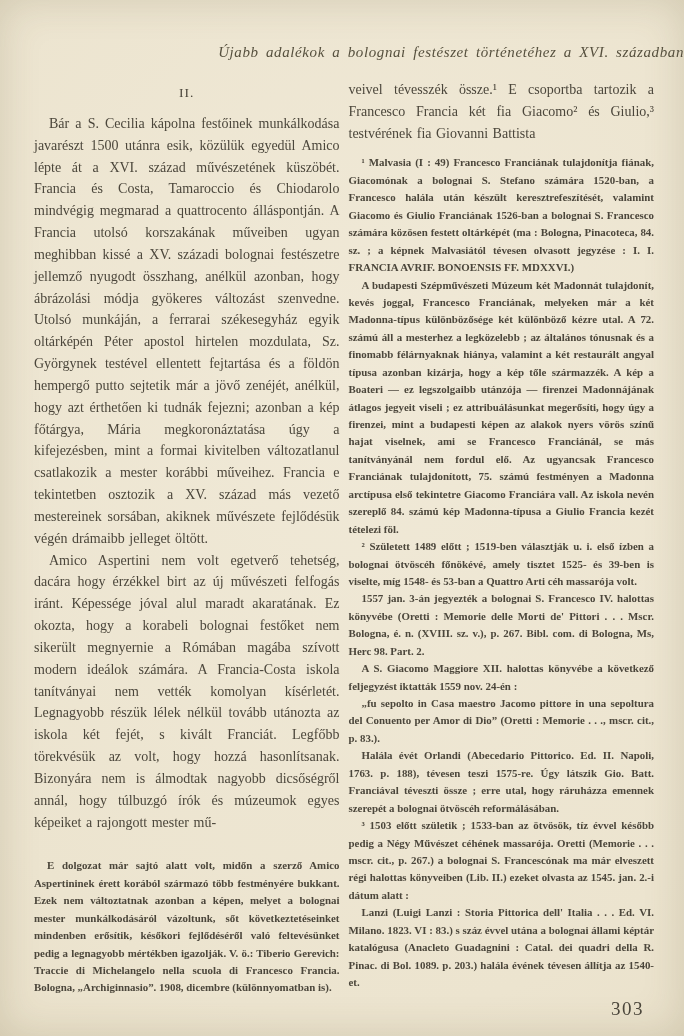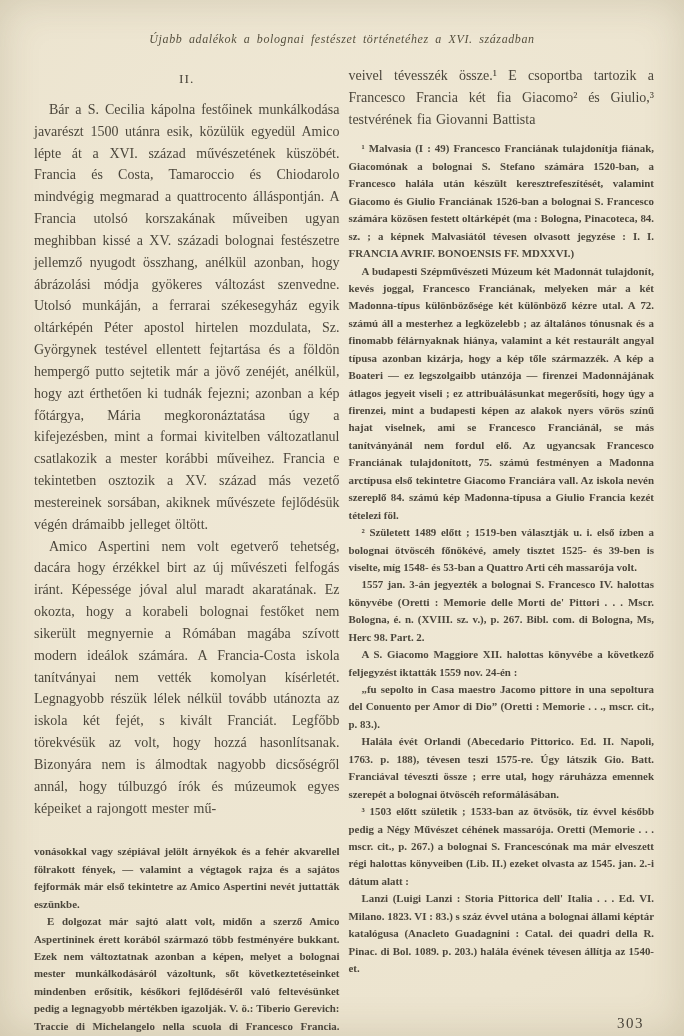--- a/index.html
+++ b/index.html
@@ -15,24 +15,24 @@
       radial-gradient(130% 110% at 52% 38%, #f0e9d7 0%, #ece4cf 55%, #e6dcc3 92%, #e0d5b9 100%);
     box-shadow: inset 0 0 40px rgba(90,75,40,0.18);
     font-family: "Liberation Serif", "DejaVu Serif", serif;
     color: #4b463b;
   }
   .page {
     position: absolute;
     inset: 0;
   }
   .running-title {
-    margin-top: 32px;
-    text-align: center;
+    margin-top: 44px;
+    text-align: right;
     font-style: italic;
-    font-size: 12px;
+    font-size: 15px;
     letter-spacing: 0.6px;
     word-spacing: 3px;
     color: #56503e;
   }
   .columns {
     display: flex;
     gap: 9px;
     padding: 18px 30px 0 34px;
   }
   .col {
@@ -72,22 +72,22 @@
   }
   .left .footnote-block {
     margin-top: 24px;
   }
   .right .footnote-block {
     margin-top: 10px;
   }
   .page-number {
     position: absolute;
     right: 40px;
-    bottom: 4px;
-    font-size: 15px;
+    bottom: 16px;
+    font-size: 19px;
     letter-spacing: 1.5px;
     color: #4b463b;
   }
 </style>
 </head>
 <body>
 
 <div class="page">
 
   <div class="running-title">Újabb adalékok a bolognai festészet történetéhez a XVI. században</div>
@@ -96,21 +96,20 @@
 
     <div class="col left">
       <h2 class="section-heading">II.</h2>
 
       <div class="main-text">
         <p>Bár a S. Cecilia kápolna festőinek munkálkodása javarészt 1500 utánra esik, közülük egyedül Amico lépte át a XVI. század művészetének küszöbét. Francia és Costa, Tamaroccio és Chiodarolo mindvégig megmarad a quattrocento álláspontján. A Francia utolsó korszakának műveiben ugyan meghibban kissé a XV. századi bolognai festészetre jellemző nyugodt összhang, anélkül azonban, hogy ábrázolási módja gyökeres változást szenvedne. Utolsó munkáján, a ferrarai székesegyház egyik oltárképén Péter apostol hirtelen mozdulata, Sz. Györgynek testével ellentett fejtartása és a földön hempergő putto sejtetik már a jövő zenéjét, anélkül, hogy azt érthetően ki tudnák fejezni; azonban a kép főtárgya, Mária megkoronáztatása úgy a kifejezésben, mint a formai kivitelben változatlanul csatlakozik a mester korábbi műveihez. Francia e tekintetben osztozik a XV. század más vezető mestereinek sorsában, akiknek művészete fejlődésük végén drámaibb jelleget öltött.</p>
         <p>Amico Aspertini nem volt egetverő tehetség, dacára hogy érzékkel birt az új művészeti felfogás iránt. Képessége jóval alul maradt akaratának. Ez okozta, hogy a korabeli bolognai festőket nem sikerült megnyernie a Rómában magába szívott modern ideálok számára. A Francia-Costa iskola tanítványai nem vették komolyan kísérletét. Legnagyobb részük lélek nélkül tovább utánozta az iskola két fejét, s kivált Franciát. Legfőbb törekvésük az volt, hogy hozzá hasonlítsanak. Bizonyára nem is álmodtak nagyobb dicsőségről annál, hogy túlbuzgó írók és múzeumok egyes képeiket a rajongott mester mű-</p>
       </div>
 
       <div class="footnote-block">
-        <p class="no-indent">vonásokkal vagy szépiával jelölt árnyékok és a fehér akvarellel fölrakott fények, — valamint a végtagok rajza és a sajátos fejformák már első tekintetre az Amico Aspertini nevét juttatták eszünkbe.</p>
         <p>E dolgozat már sajtó alatt volt, midőn a szerző Amico Aspertininek érett korából származó több festményére bukkant. Ezek nem változtatnak azonban a képen, melyet a bolognai mester munkálkodásáról vázoltunk, sőt következtetéseinket mindenben erősítik, későkori fejlődéséről való feltevésünket pedig a legnagyobb mértékben igazolják. V. ö.: Tiberio Gerevich: Traccie di Michelangelo nella scuola di Francesco Francia. Bologna, „Archiginnasio”. 1908, dicembre (különnyomatban is).</p>
       </div>
     </div>
 
     <div class="col right">
       <div class="main-text">
         <p class="no-indent">veivel tévesszék össze.¹ E csoportba tartozik a Francesco Francia két fia Giacomo² és Giulio,³ testvérének fia Giovanni Battista</p>
       </div>
 
       <div class="footnote-block">

